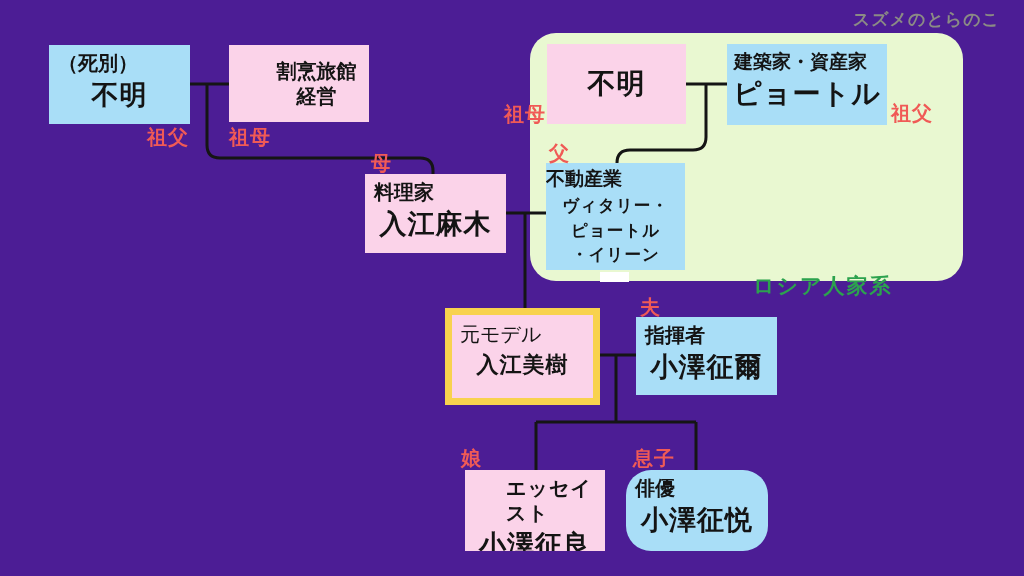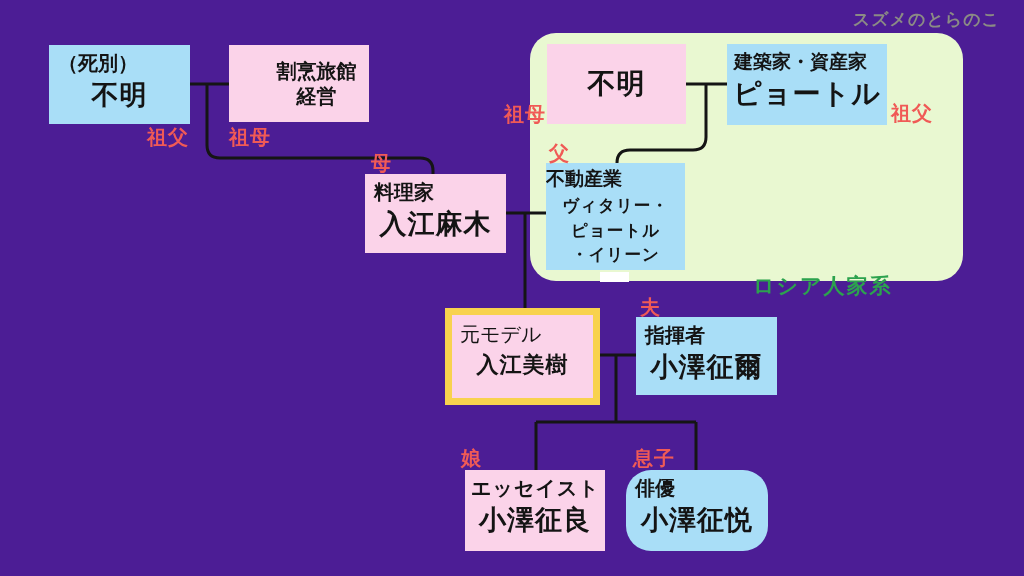--- a/index.html
+++ b/index.html
@@ -124,21 +124,21 @@
     <div class="title">元モデル</div>
     <div class="name">入江美樹</div>
   </div>
 
   <div class="node male" style="left:636px;top:317px;width:141px;height:78px;">
     <div class="title">指揮者</div>
     <div class="name">小澤征爾</div>
   </div>
 
   <div class="node female" style="left:465px;top:470px;width:140px;height:81px;">
-    <div class="title" style="padding-left:6px;letter-spacing:1px;">エッセイスト</div>
+    <div class="title" style="padding-left:6px;letter-spacing:1px;margin-left:35px;">エッセイスト</div>
     <div class="name">小澤征良</div>
   </div>
 
   <div class="node male" style="left:626px;top:470px;width:142px;height:81px;border-radius:25px;">
     <div class="title">俳優</div>
     <div class="name">小澤征悦</div>
   </div>
 
   <div class="rel" style="left:147px;top:124px;">祖父</div>
   <div class="rel" style="left:229px;top:124px;">祖母</div>

